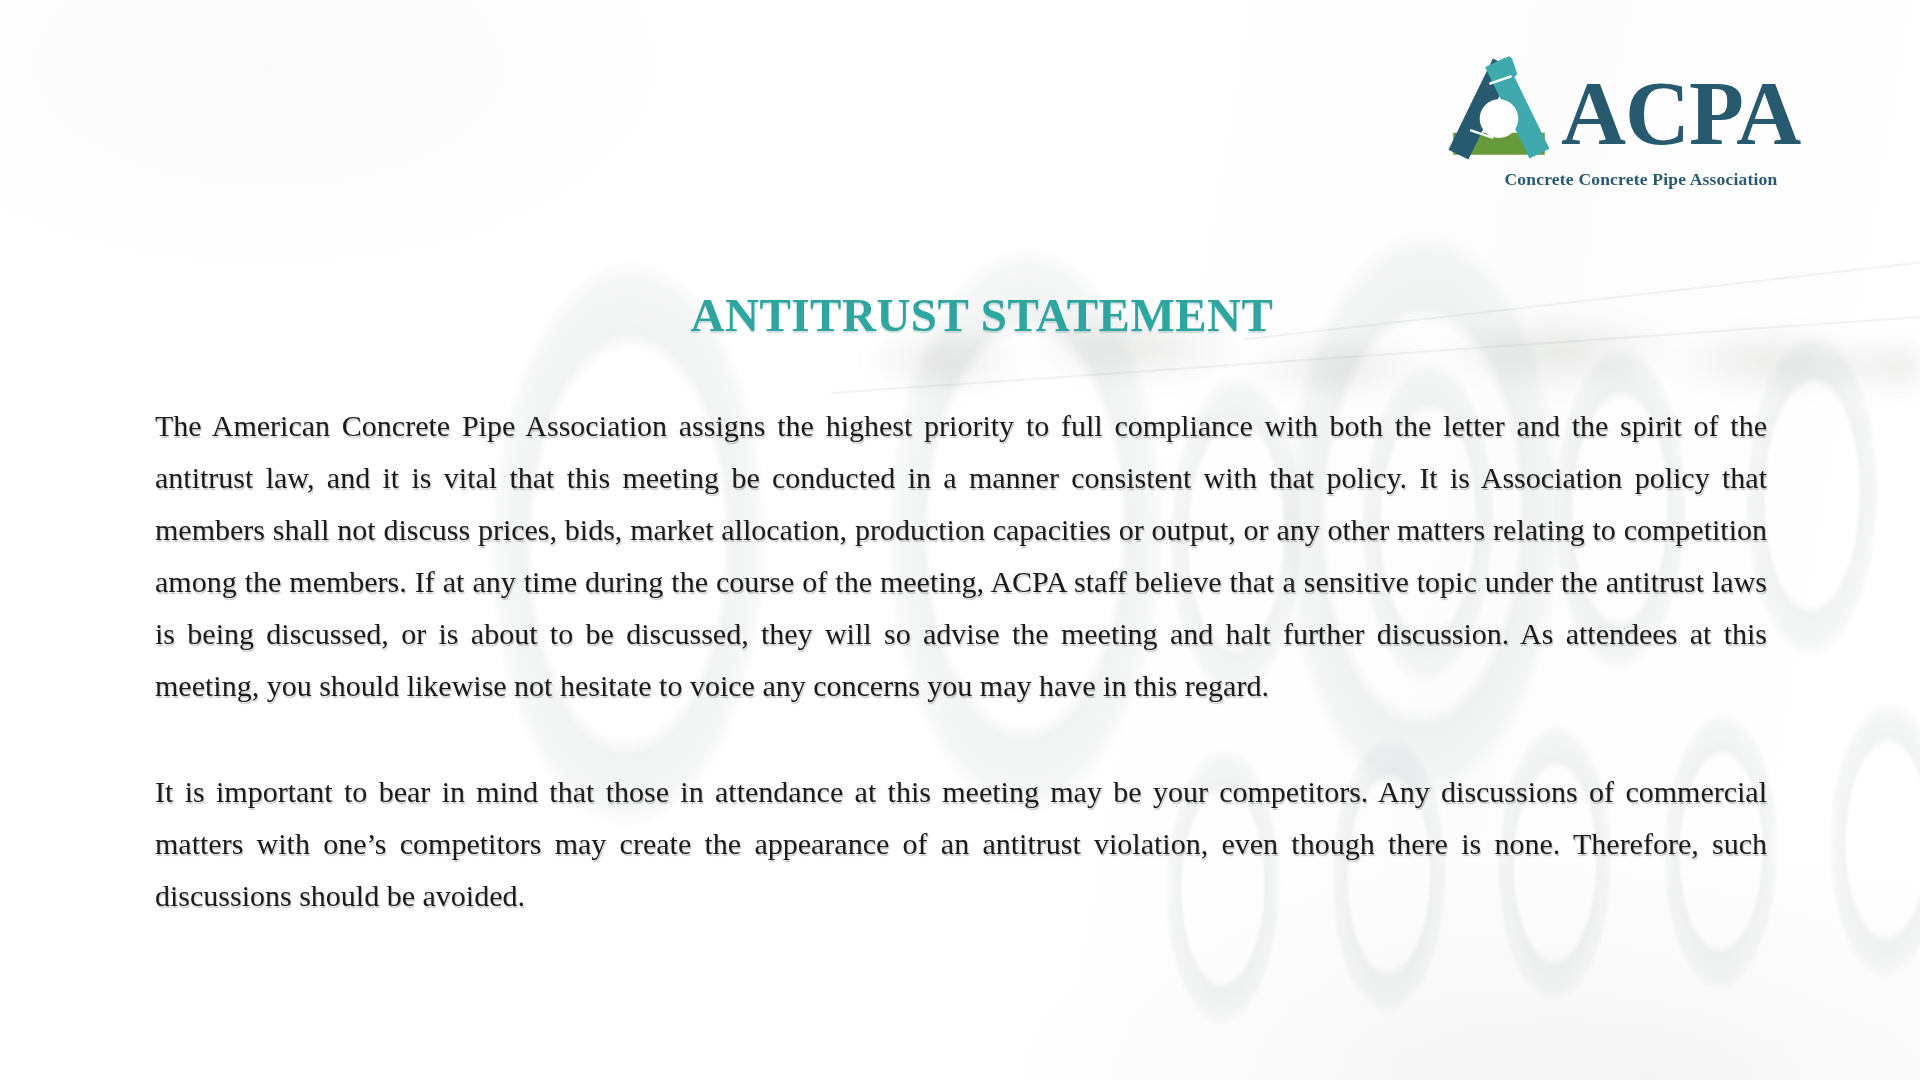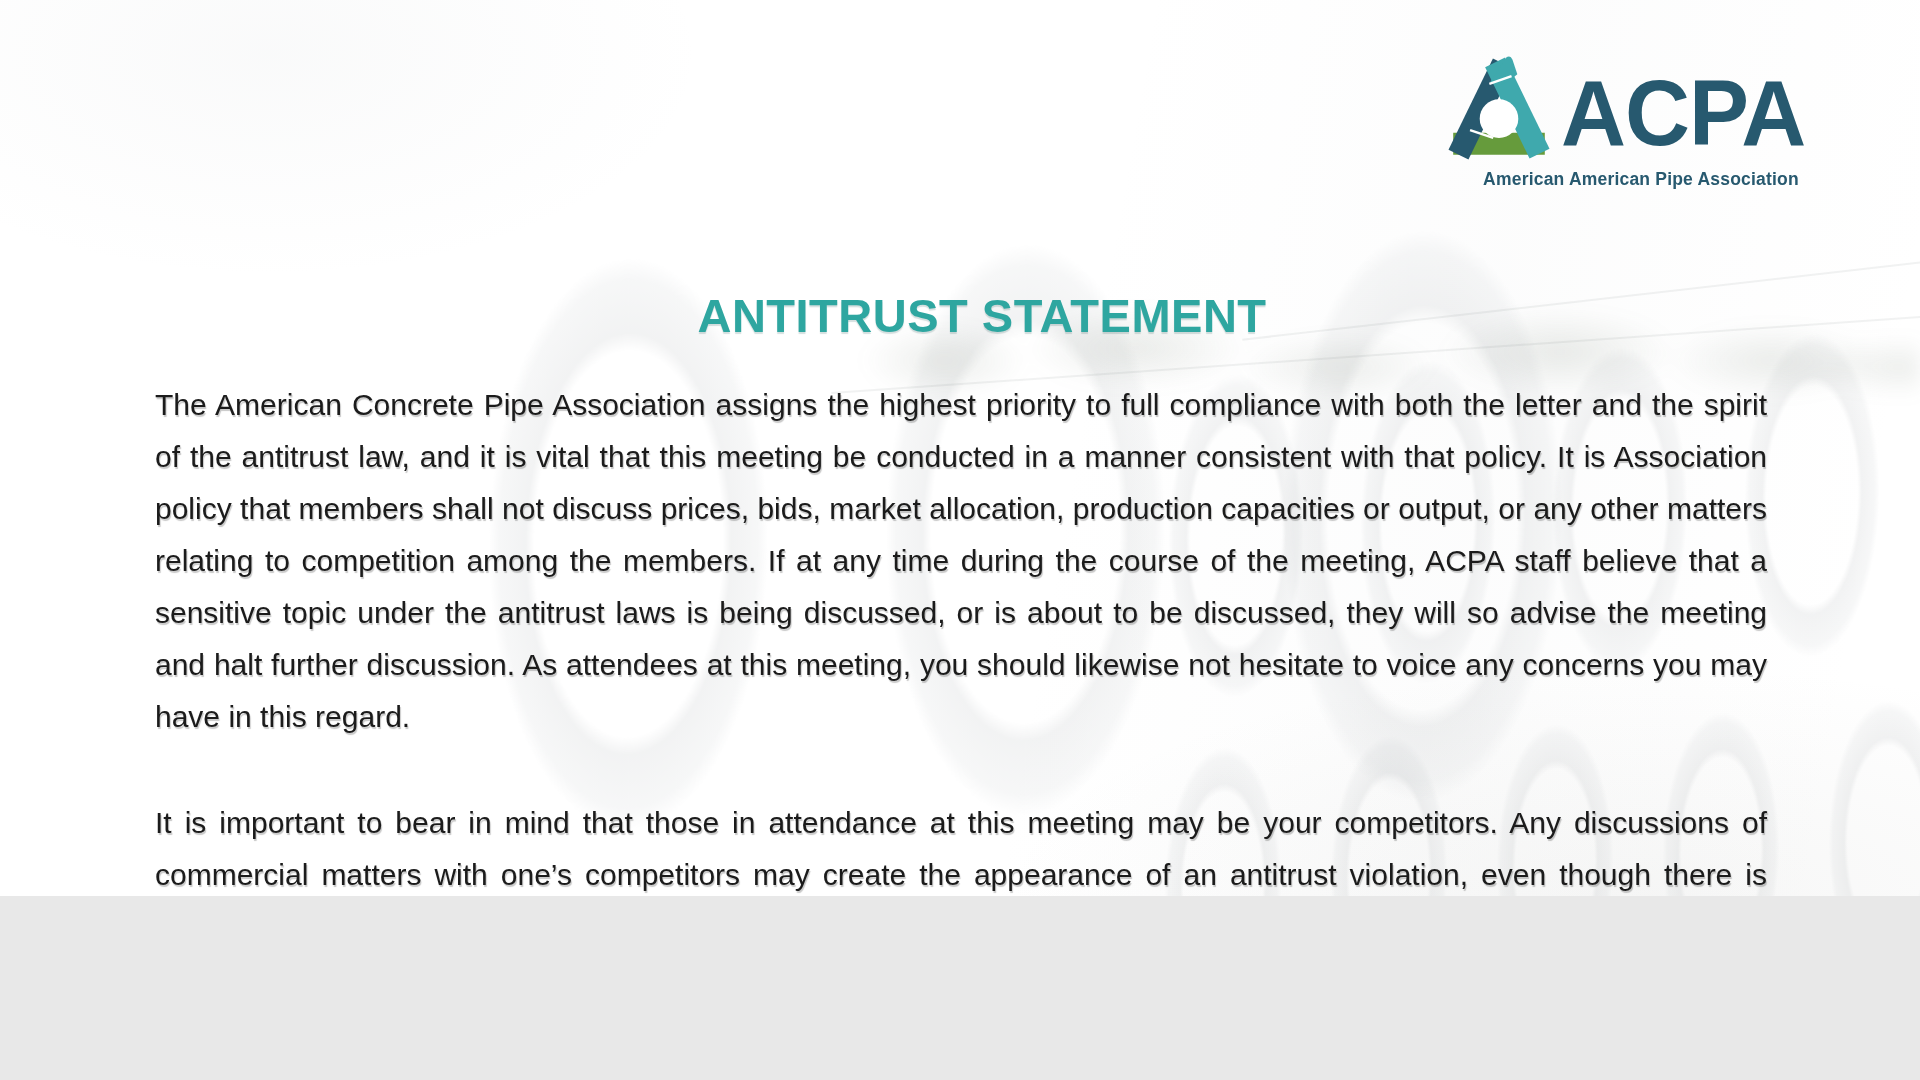--- a/index.html
+++ b/index.html
@@ -1,21 +1,21 @@
 <!DOCTYPE html>
 <html><head>
 <meta charset="utf-8">
 <style>
   html,body{margin:0;padding:0;background:#e8e8e8;}
   #slide{
     position:relative;
-    width:1920px;height:896px;
+    width:1920px;height:1080px;
     background:#ffffff;
     overflow:hidden;
-    font-family:Liberation Sans, sans-serif;
+    font-family:Liberation Serif, serif;
   }
 
   
   .bg{position:absolute;inset:0;pointer-events:none;}
   .bg::before{
     content:"";position:absolute;inset:0;
     background-image:
       radial-gradient(620px 320px at 14% 6%,  rgba(178,184,188,0.07), rgba(255,255,255,0) 70%),
       radial-gradient(900px 320px at 86% 100%, rgba(158,160,156,0.09), rgba(255,255,255,0) 72%),
       linear-gradient(100deg, rgba(255,255,255,0) 55%, rgba(200,204,206,0.05) 75%, rgba(255,255,255,0) 95%);
@@ -68,21 +68,21 @@
     position:absolute;top:288px;left:0;width:100%;
     text-align:center;
     font-size:47px;font-weight:bold;letter-spacing:0.5px;
     color:#2EA6A0;
     text-shadow:0 1.5px 1px rgba(20,80,80,0.18);
     padding-left:22px;
   }
 
   
   .body-text{
-    position:absolute;left:155px;top:379px;width:1612px;
+    position:absolute;left:155px;top:400px;width:1612px;
     font-size:30px;line-height:52px;
     color:#1B1B1B;
     text-align:justify;
     text-shadow:1px 1.5px 1px rgba(0,0,0,0.22);
   }
   .body-text p{margin:0;}
   .body-text p + p{margin-top:54px;}
 </style>
 </head>
 <body>
@@ -112,21 +112,21 @@
           <path d="M 41 20 L 58 -6 Q 62 -8 64 -3 L 69 12 Q 58 22 48 24 Z" fill="#3FA9AD"></path>
 
           <path d="M 40 22 L 63 14" stroke="#ffffff" stroke-width="2.5" fill="none"></path>
           <path d="M 20 70 L 44 78" stroke="#ffffff" stroke-width="2.5" fill="none"></path>
 
           <circle cx="50" cy="58" r="20" fill="#ffffff"></circle>
         </svg>
       </span>
       <span class="logo-acronym">ACPA</span>
     </div>
-    <div class="logo-orgname">American American Pipe Association</div>
+    <div class="logo-orgname">Concrete Concrete Pipe Association</div>
   </div>
 
   <div class="title">ANTITRUST STATEMENT</div>
 
   <div class="body-text">
     <p>The American Concrete Pipe Association assigns the highest priority to full compliance with both the letter and the spirit of the antitrust law, and it is vital that this meeting be conducted in a manner consistent with that policy. It is Association policy that members shall not discuss prices, bids, market allocation, production capacities or output, or any other matters relating to competition among the members. If at any time during the course of the meeting, ACPA staff believe that a sensitive topic under the antitrust laws is being discussed, or is about to be discussed, they will so advise the meeting and halt further discussion. As attendees at this meeting, you should likewise not hesitate to voice any concerns you may have in this regard.</p>
     <p>It is important to bear in mind that those in attendance at this meeting may be your competitors. Any discussions of commercial matters with one’s competitors may create the appearance of an antitrust violation, even though there is none. Therefore, such discussions should be avoided.</p>
   </div>
 
 </div>

